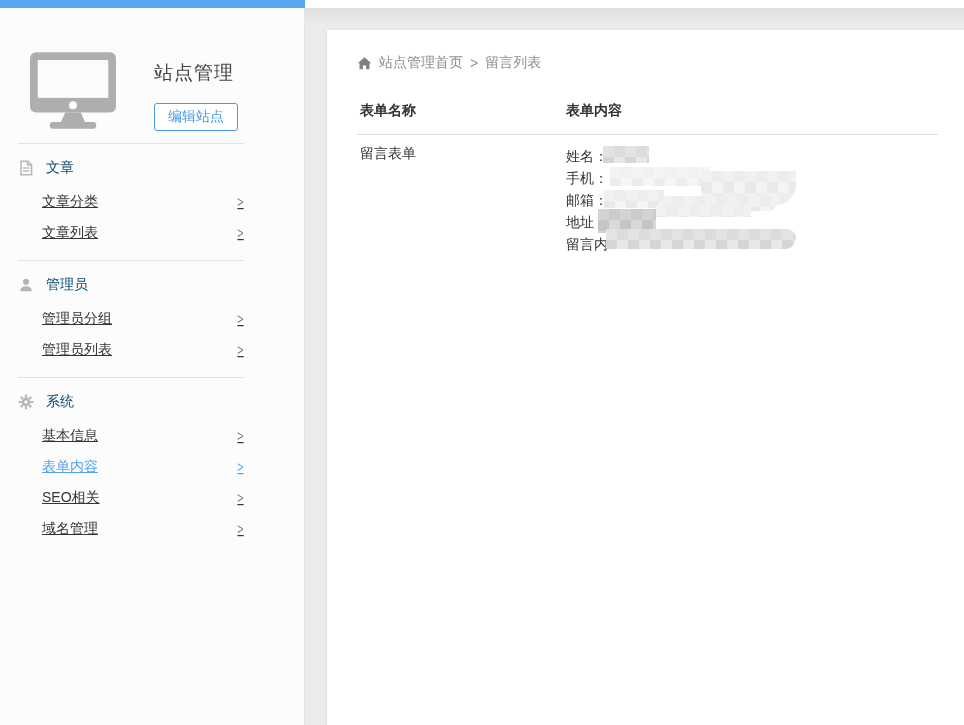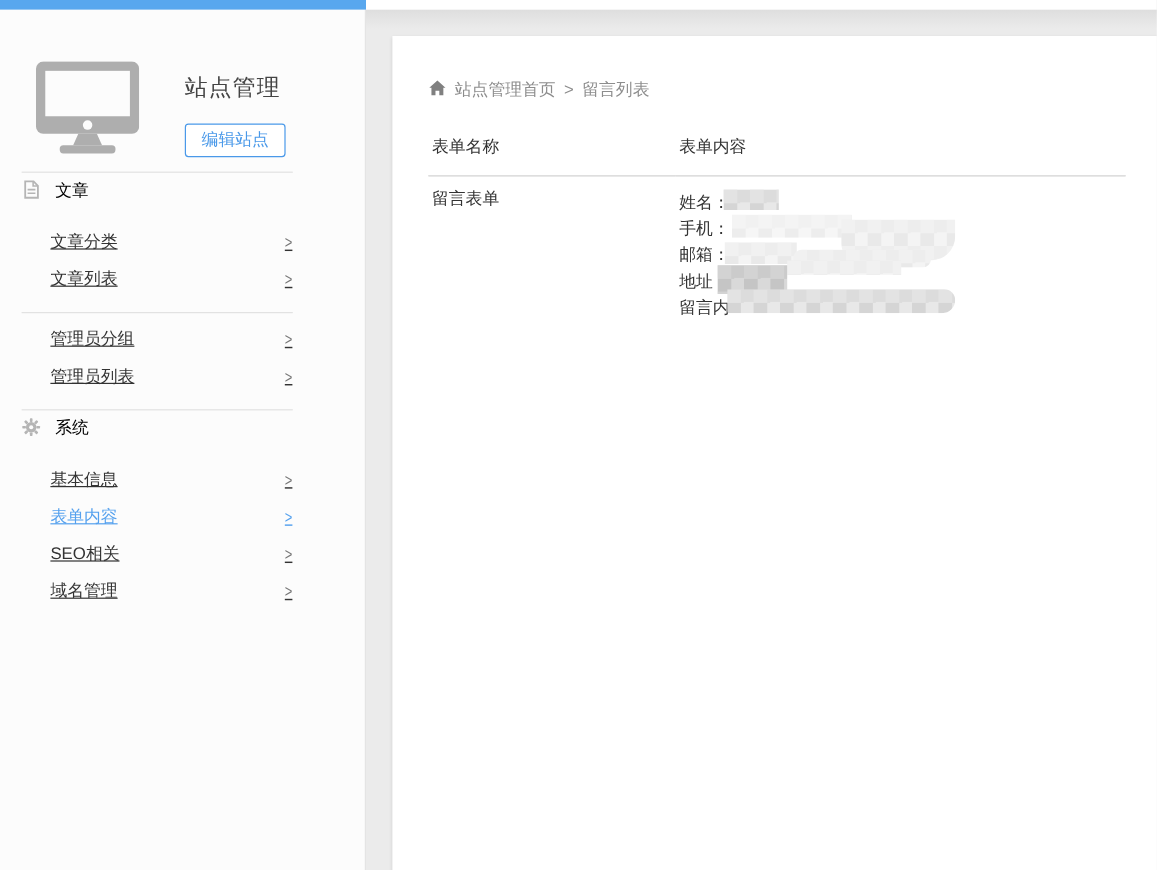--- a/index.html
+++ b/index.html
@@ -25,44 +25,44 @@
   .profile-meta { margin-left:38px; padding-top:5px; }
   .profile-title { font-size:19px; color:#444; letter-spacing:1px; }
   .edit-btn {
     margin-top:17px; display:inline-block; background:#fff;
     border:1px solid #4a99e9; color:#4a99e9; font-size:14px;
     padding:4px 13px; border-radius:3px; cursor:pointer;
     font-family:Liberation Serif, serif;
   }
   .side-divider { border:none; border-top:1px solid #e2e2e2; margin:0 60px 0 18px; }
   .side-section { padding:6px 0 12px 0; }
-  .side-header { display:flex; align-items:flex-start; height:36px; padding-left:18px; color:#000000; font-size:14px; }
+  .side-header { display:flex; align-items:center; height:36px; padding-left:18px; color:#0c4a6e; font-size:14px; }
   .side-header .sicon { width:16px; height:16px; margin-right:12px; display:inline-flex; }
   .side-item {
     display:flex; align-items:center; justify-content:space-between;
     height:31px; padding:0 60px 0 42px; font-size:14px; color:#333; cursor:pointer;text-decoration:underline;
   }
   .side-item .chev { font-size:12px; color:#777; transform:scale(0.9,1.2); }
   .side-item.active { color:#55a1ee; }
   .side-item.active .chev { color:#55a1ee; }
 
   
   .main-card {
     position:absolute; left:327px; top:30px; right:-4px; bottom:-4px;
     background:#fff; box-shadow:0 1px 3px rgba(0,0,0,.10); z-index:2;
     padding:0 30px;
   }
-  .crumbs { margin-top:36px; display:flex; align-items:flex-start; font-size:14px; color:#8d8d8d; }
+  .crumbs { margin-top:24px; display:flex; align-items:center; font-size:14px; color:#8d8d8d; }
   .crumbs .home { width:15px; height:15px; margin-right:7px; display:inline-flex; }
   .crumbs .sep { margin:0 7px; color:#8d8d8d; }
   .crumb-link { color:#8d8d8d; text-decoration:none; cursor:pointer; }
 
   table.form-table { width:100%; border-collapse:collapse; margin-top:22px; table-layout:fixed; }
   table.form-table th {
-    text-align:left; font-size:14px; color:#333; font-weight:normal;
+    text-align:left; font-size:14px; color:#333; font-weight:bold;
     padding:8px 0 14px 3px; border-bottom:1px solid #dcdcdc;
   }
   table.form-table th.col-name { width:206px; }
   table.form-table td { vertical-align:top; font-size:14px; color:#333; padding:10px 0 0 3px; }
   .content-cell { position:relative; line-height:22px; }
   .content-line { height:22px; white-space:nowrap; }
 
   
   .mz { position:absolute;
         background-image:conic-gradient(var(--c1) 25%, var(--c2) 0 50%, var(--c3) 0 75%, var(--c4) 0);
@@ -115,20 +115,29 @@
     </div>
     <div class="side-item">
       <span>文章列表</span>
       <span class="chev">&gt;</span>
     </div>
   </div>
 
   <hr class="side-divider">
 
   <div class="side-section">
+    <div class="side-header">
+      <span class="sicon">
+        <svg width="16" height="16" viewBox="0 0 16 16">
+          <circle cx="8" cy="4.8" r="3.1" fill="#b5b5b5"></circle>
+          <path d="M2.2 14.2 C2.2 10.8 4.8 9.2 8 9.2 C11.2 9.2 13.8 10.8 13.8 14.2 Z" fill="#b5b5b5"></path>
+        </svg>
+      </span>
+      <span>管理员</span>
+    </div>
     <div class="side-item">
       <span>管理员分组</span>
       <span class="chev">&gt;</span>
     </div>
     <div class="side-item">
       <span>管理员列表</span>
       <span class="chev">&gt;</span>
     </div>
   </div>
 

